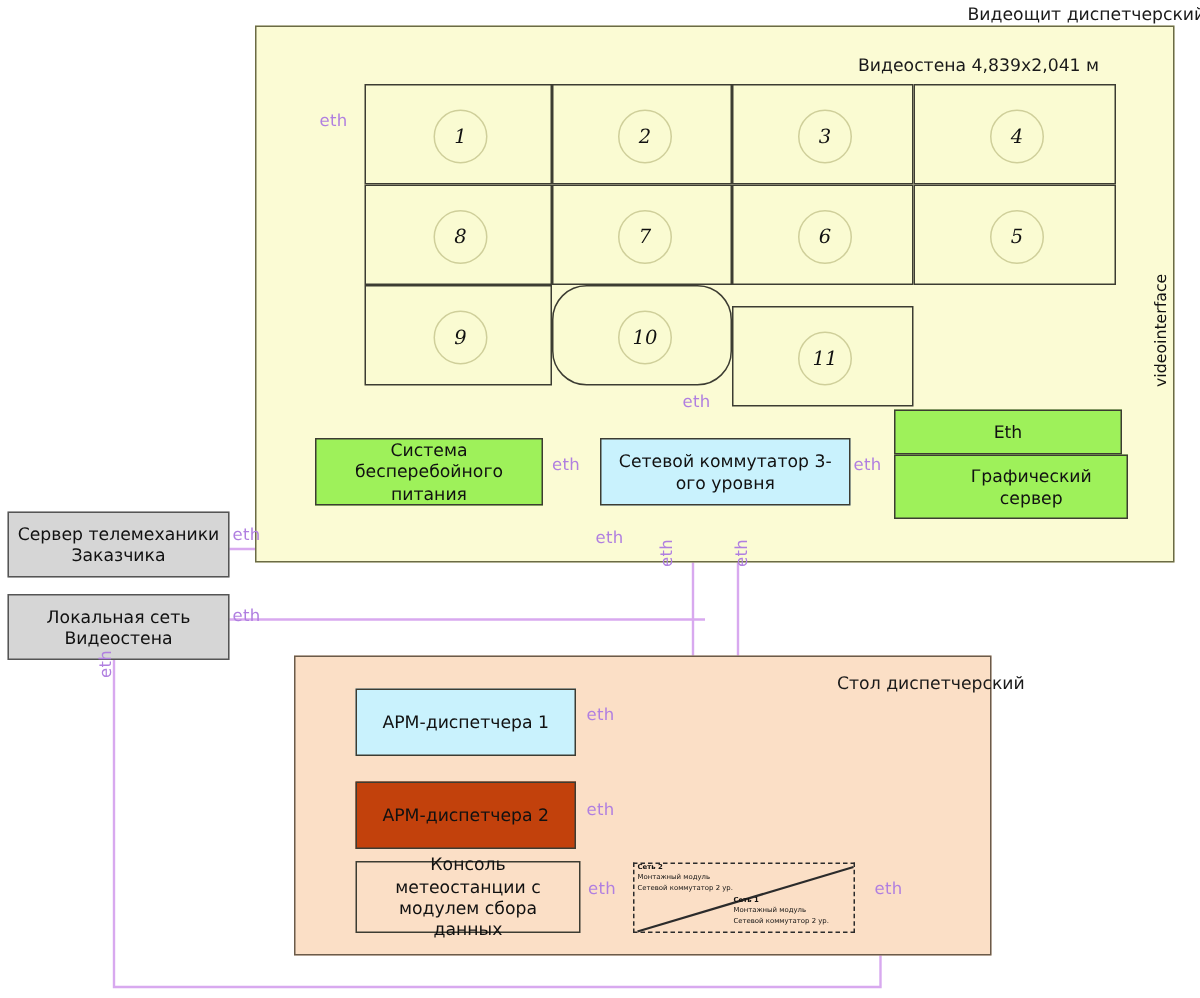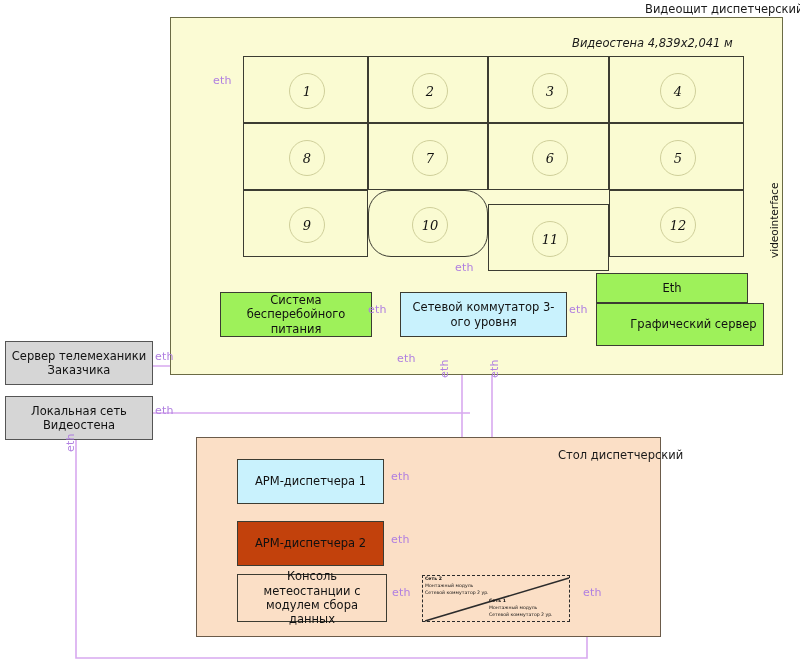--- a/index.html
+++ b/index.html
@@ -71,21 +71,21 @@
     </g>
     <g fill="none" stroke="#20b2aa" stroke-width="1.6">
 
       <path d="M744,163 L776,163 L776,322 L748,322"></path>
     </g>
   </svg>
 
   <div class="zone" style="left:170px;top:17px;width:613px;height:358px;
               background:#fbfbd4;border:1.3px solid #6b6b45;"></div>
   <div class="zone-title" style="left:645px;top:2px;">Видеощит диспетчерский</div>
-  <div class="zone-title" style="left:572px;top:36px;font-style:italic;">Видеостена 4,839х2,041 м</div>
+  <div class="zone-title" style="left:572px;top:36px;">Видеостена 4,839х2,041 м</div>
 
   <div class="cell" style="left:243px;top:56px;width:125px;height:67px;">
     <div class="cellnum" style="left:45px;top:16px;">1</div>
   </div>
   <div class="cell" style="left:368px;top:56px;width:120px;height:67px;">
     <div class="cellnum" style="left:43px;top:16px;">2</div>
   </div>
   <div class="cell" style="left:488px;top:56px;width:121px;height:67px;">
     <div class="cellnum" style="left:43px;top:16px;">3</div>
   </div>
@@ -108,34 +108,31 @@
 
   <div class="cell" style="left:243px;top:190px;width:125px;height:67px;">
     <div class="cellnum" style="left:45px;top:16px;">9</div>
   </div>
   <div class="cell" style="left:368px;top:190px;width:120px;height:67px;border-radius:23px;">
     <div class="cellnum" style="left:43px;top:16px;">10</div>
   </div>
   <div class="cell" style="left:488px;top:190px;width:121px;height:67px;margin-top:14px;">
     <div class="cellnum" style="left:43px;top:16px;">11</div>
   </div>
-  <div class="cell" style="left:609px;top:190px;width:135px;height:67px;">
-    <div class="cellnum" style="left:50px;top:16px;">12</div>
-  </div>
 
   <div class="node" style="left:210px;top:292px;width:152px;height:45px;
-              background:#9ef15a;border:1.6px solid #3c3c32;margin-left:10px;">Система бесперебойного питания</div>
+              background:#9ef15a;border:1.6px solid #3c3c32;">Система бесперебойного питания</div>
 
   <div class="node" style="left:400px;top:292px;width:167px;height:45px;
               background:#c9f2fd;border:1.6px solid #3c3c32;">Сетевой коммутатор 3-ого уровня</div>
 
   <div class="node" style="left:596px;top:273px;width:152px;height:30px;
               background:#9ef15a;border:1.6px solid #3c3c32;">Eth</div>
 
-  <div class="node" style="left:596px;top:303px;width:168px;height:43px;
+  <div class="node" style="left:596px;top:303px;width:156px;height:43px;
               background:#9ef15a;border:1.6px solid #3c3c32;padding-left:31px;">Графический сервер</div>
 
   <div class="vi-label" style="left:768px;top:258px;">videointerface</div>
 
   <div class="node" style="left:5px;top:341px;width:148px;height:44px;
               background:#d6d6d6;border:1.6px solid #555;">Сервер телемеханики Заказчика</div>
 
   <div class="node" style="left:5px;top:396px;width:148px;height:44px;
               background:#d6d6d6;border:1.6px solid #555;">Локальная сеть Видеостена</div>
 

